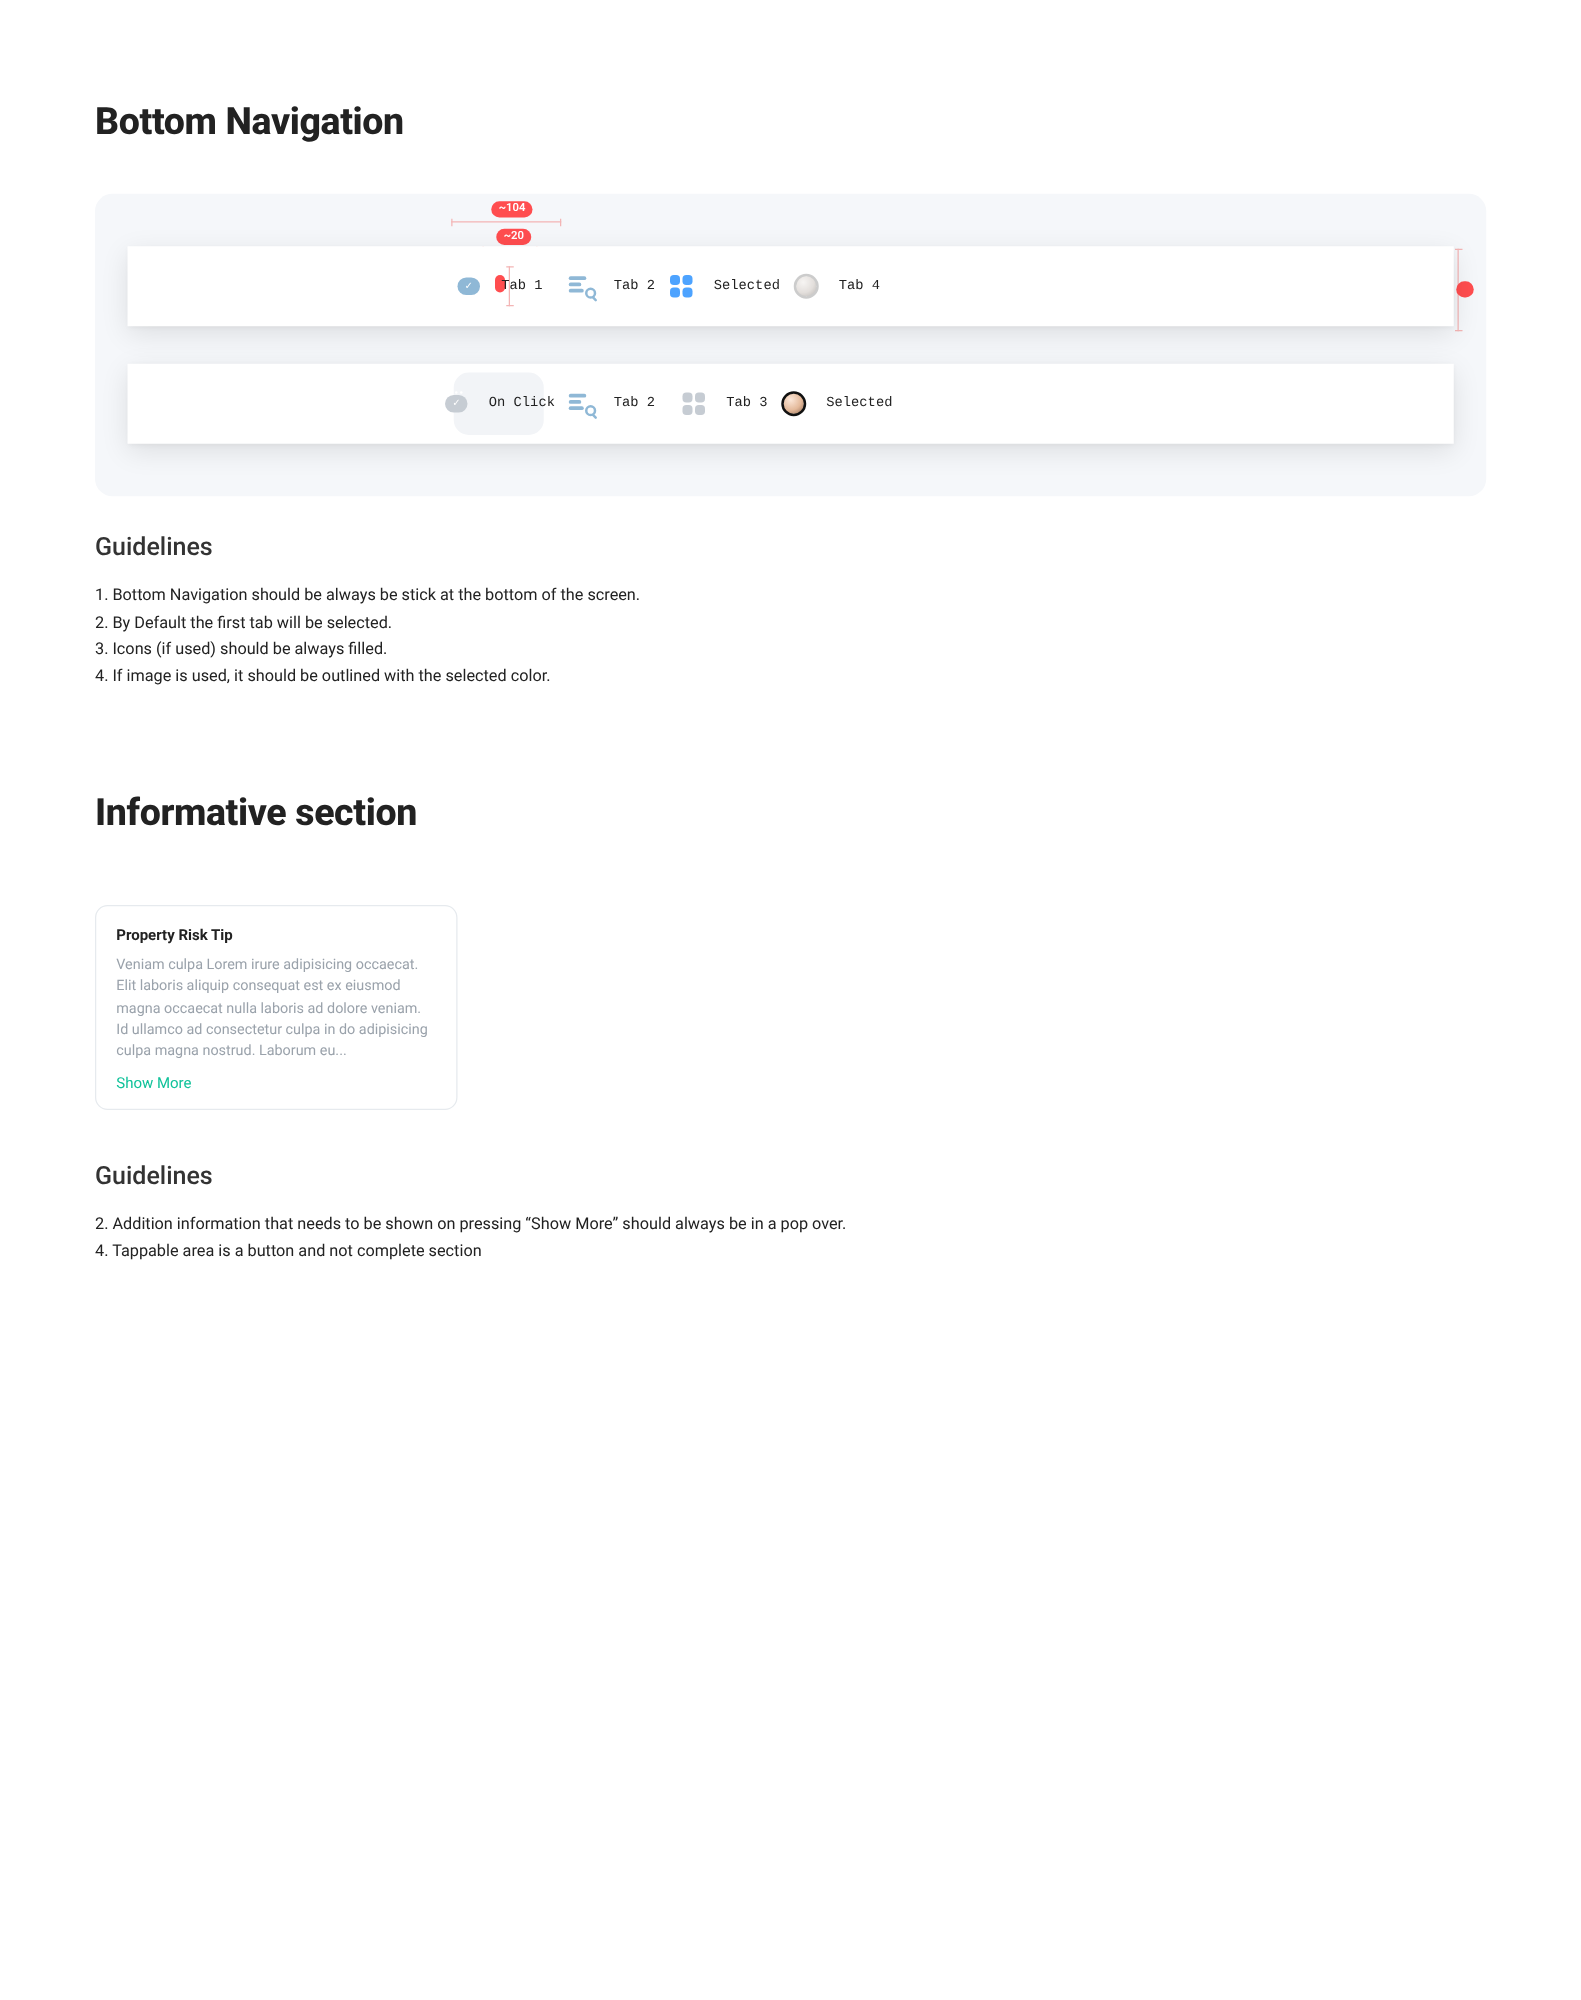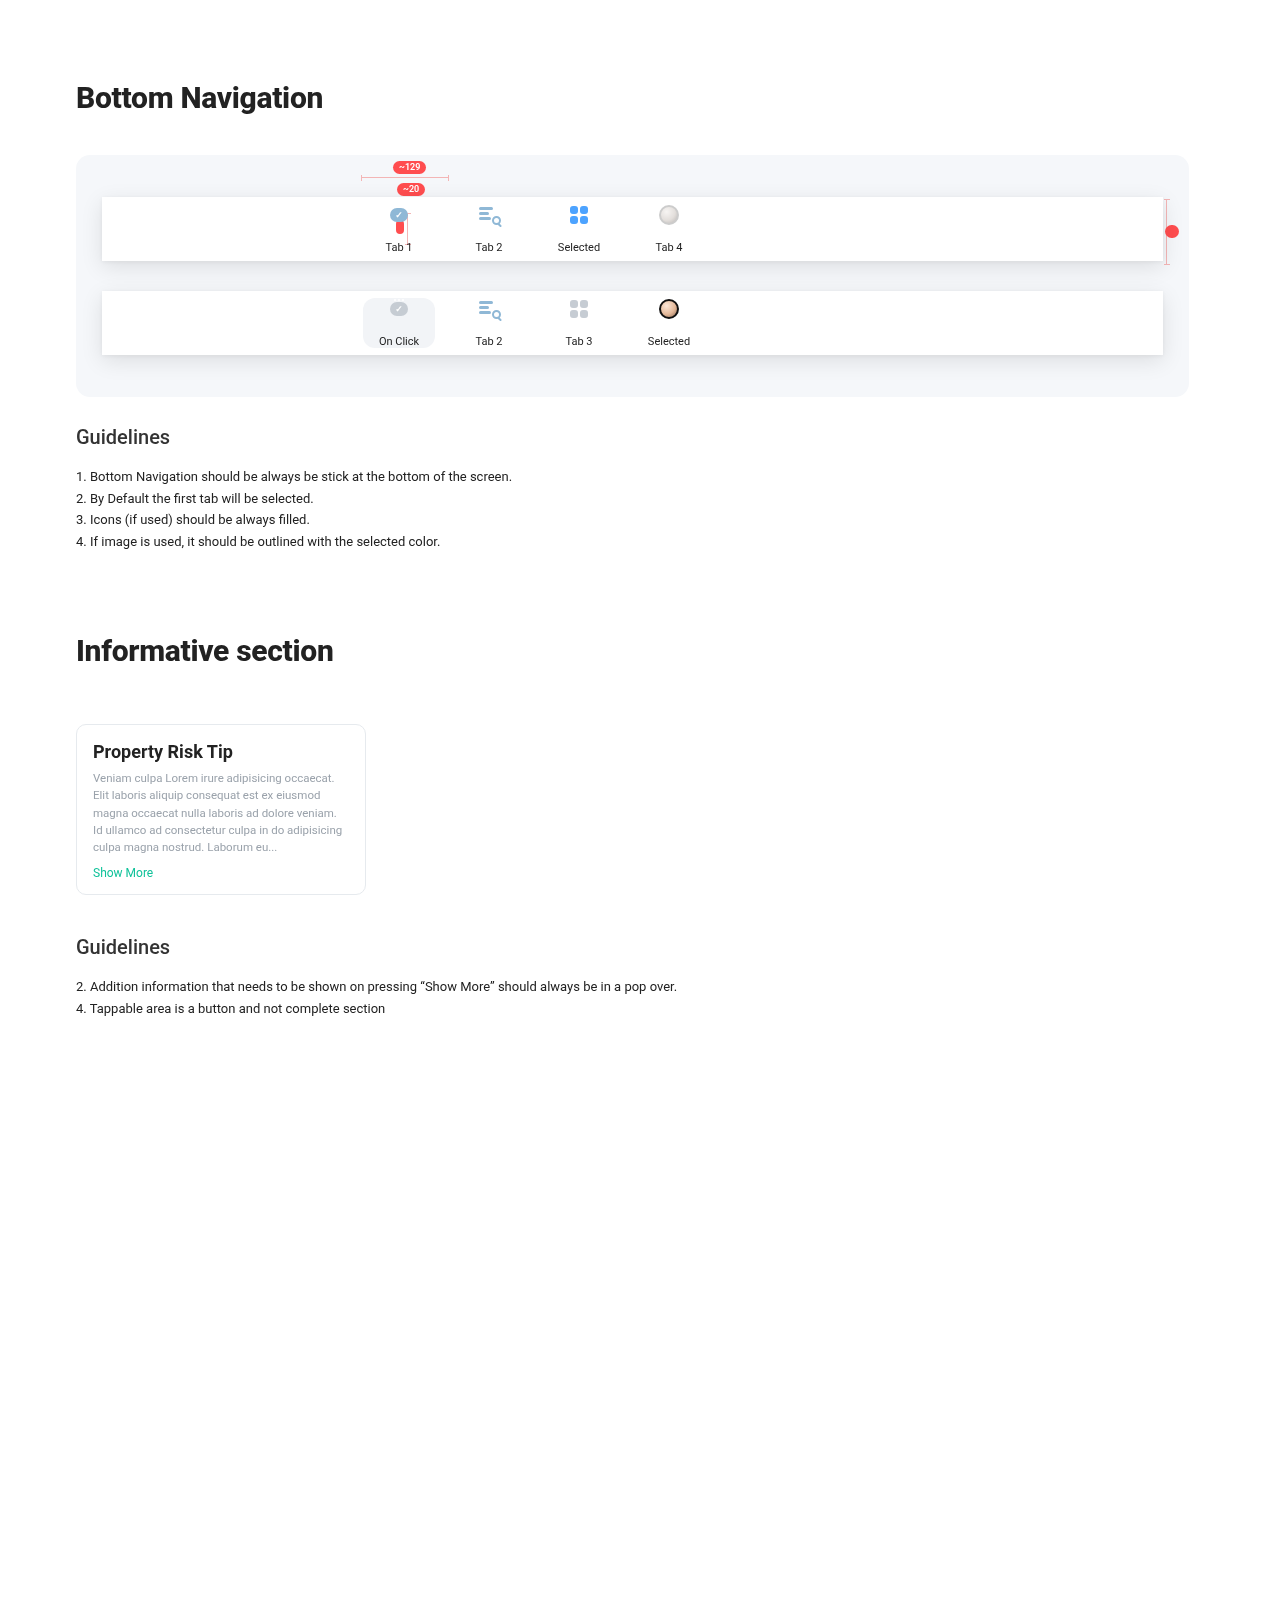--- a/index.html
+++ b/index.html
@@ -50,25 +50,26 @@
   display: flex;
   align-items: stretch;
   padding: 0 12px;
   position: relative;
 }
 .nav-spacer-left { width: 240px; flex-shrink:0; }
 .nav-spacer-right { flex: 1; }
 .tab {
   width: 90px;
   display: flex;
-  flex-direction: column;
+  flex-direction: row;
   align-items: center;
   justify-content: center;
   gap: 15px;
   position: relative;
+  font-family: Liberation Mono, monospace;
 }
 .tab-icon-box {
   width: 22px;
   height: 22px;
   display:flex;
   align-items:center;
   justify-content:center;
 }
 .tab-label {
   font-size: 11px;
@@ -133,21 +134,21 @@
 
 
 .info-card {
   width: 290px;
   border: 1px solid #e6eaee;
   border-radius: 10px;
   padding: 16px 16px 14px 16px;
   background:#fff;
 }
 .info-card-title {
-  font-size: 18px;
+  font-size: 12px;
   font-weight:700;
   color:#222;
   margin-bottom:8px;
 }
 .info-card-body {
   font-size: 11.5px;
   line-height: 1.5;
   color: #9aa2ab;
   margin-bottom: 10px;
 }
@@ -193,21 +194,21 @@
 .listsearch.sel .mag{ border-color:#8fb8d6;}
 .listsearch.sel .mag::after{ background:#8fb8d6;}
 </style>
 </head>
 <body>
 
 <h1>Bottom Navigation</h1>
 
 <div class="stage">
 
-  <div class="pill" style="left:317px;top:6px">~129</div>
+  <div class="pill" style="left:317px;top:6px">~104</div>
   <div class="bracket-h" style="left:285px;top:22px;width:88px"></div>
   <div class="pill" style="left:321px;top:28px">~20</div>
   <div class="bracket-h" style="left:310px;top:44px;width:44px"></div>
 
   <div class="bracket-v" style="right:22px;top:44px;height:66px"></div>
   <div class="pill" style="right:10px;top:70px">&nbsp;</div>
 
   <div class="navbar-row">
     <div class="navbar">
 

